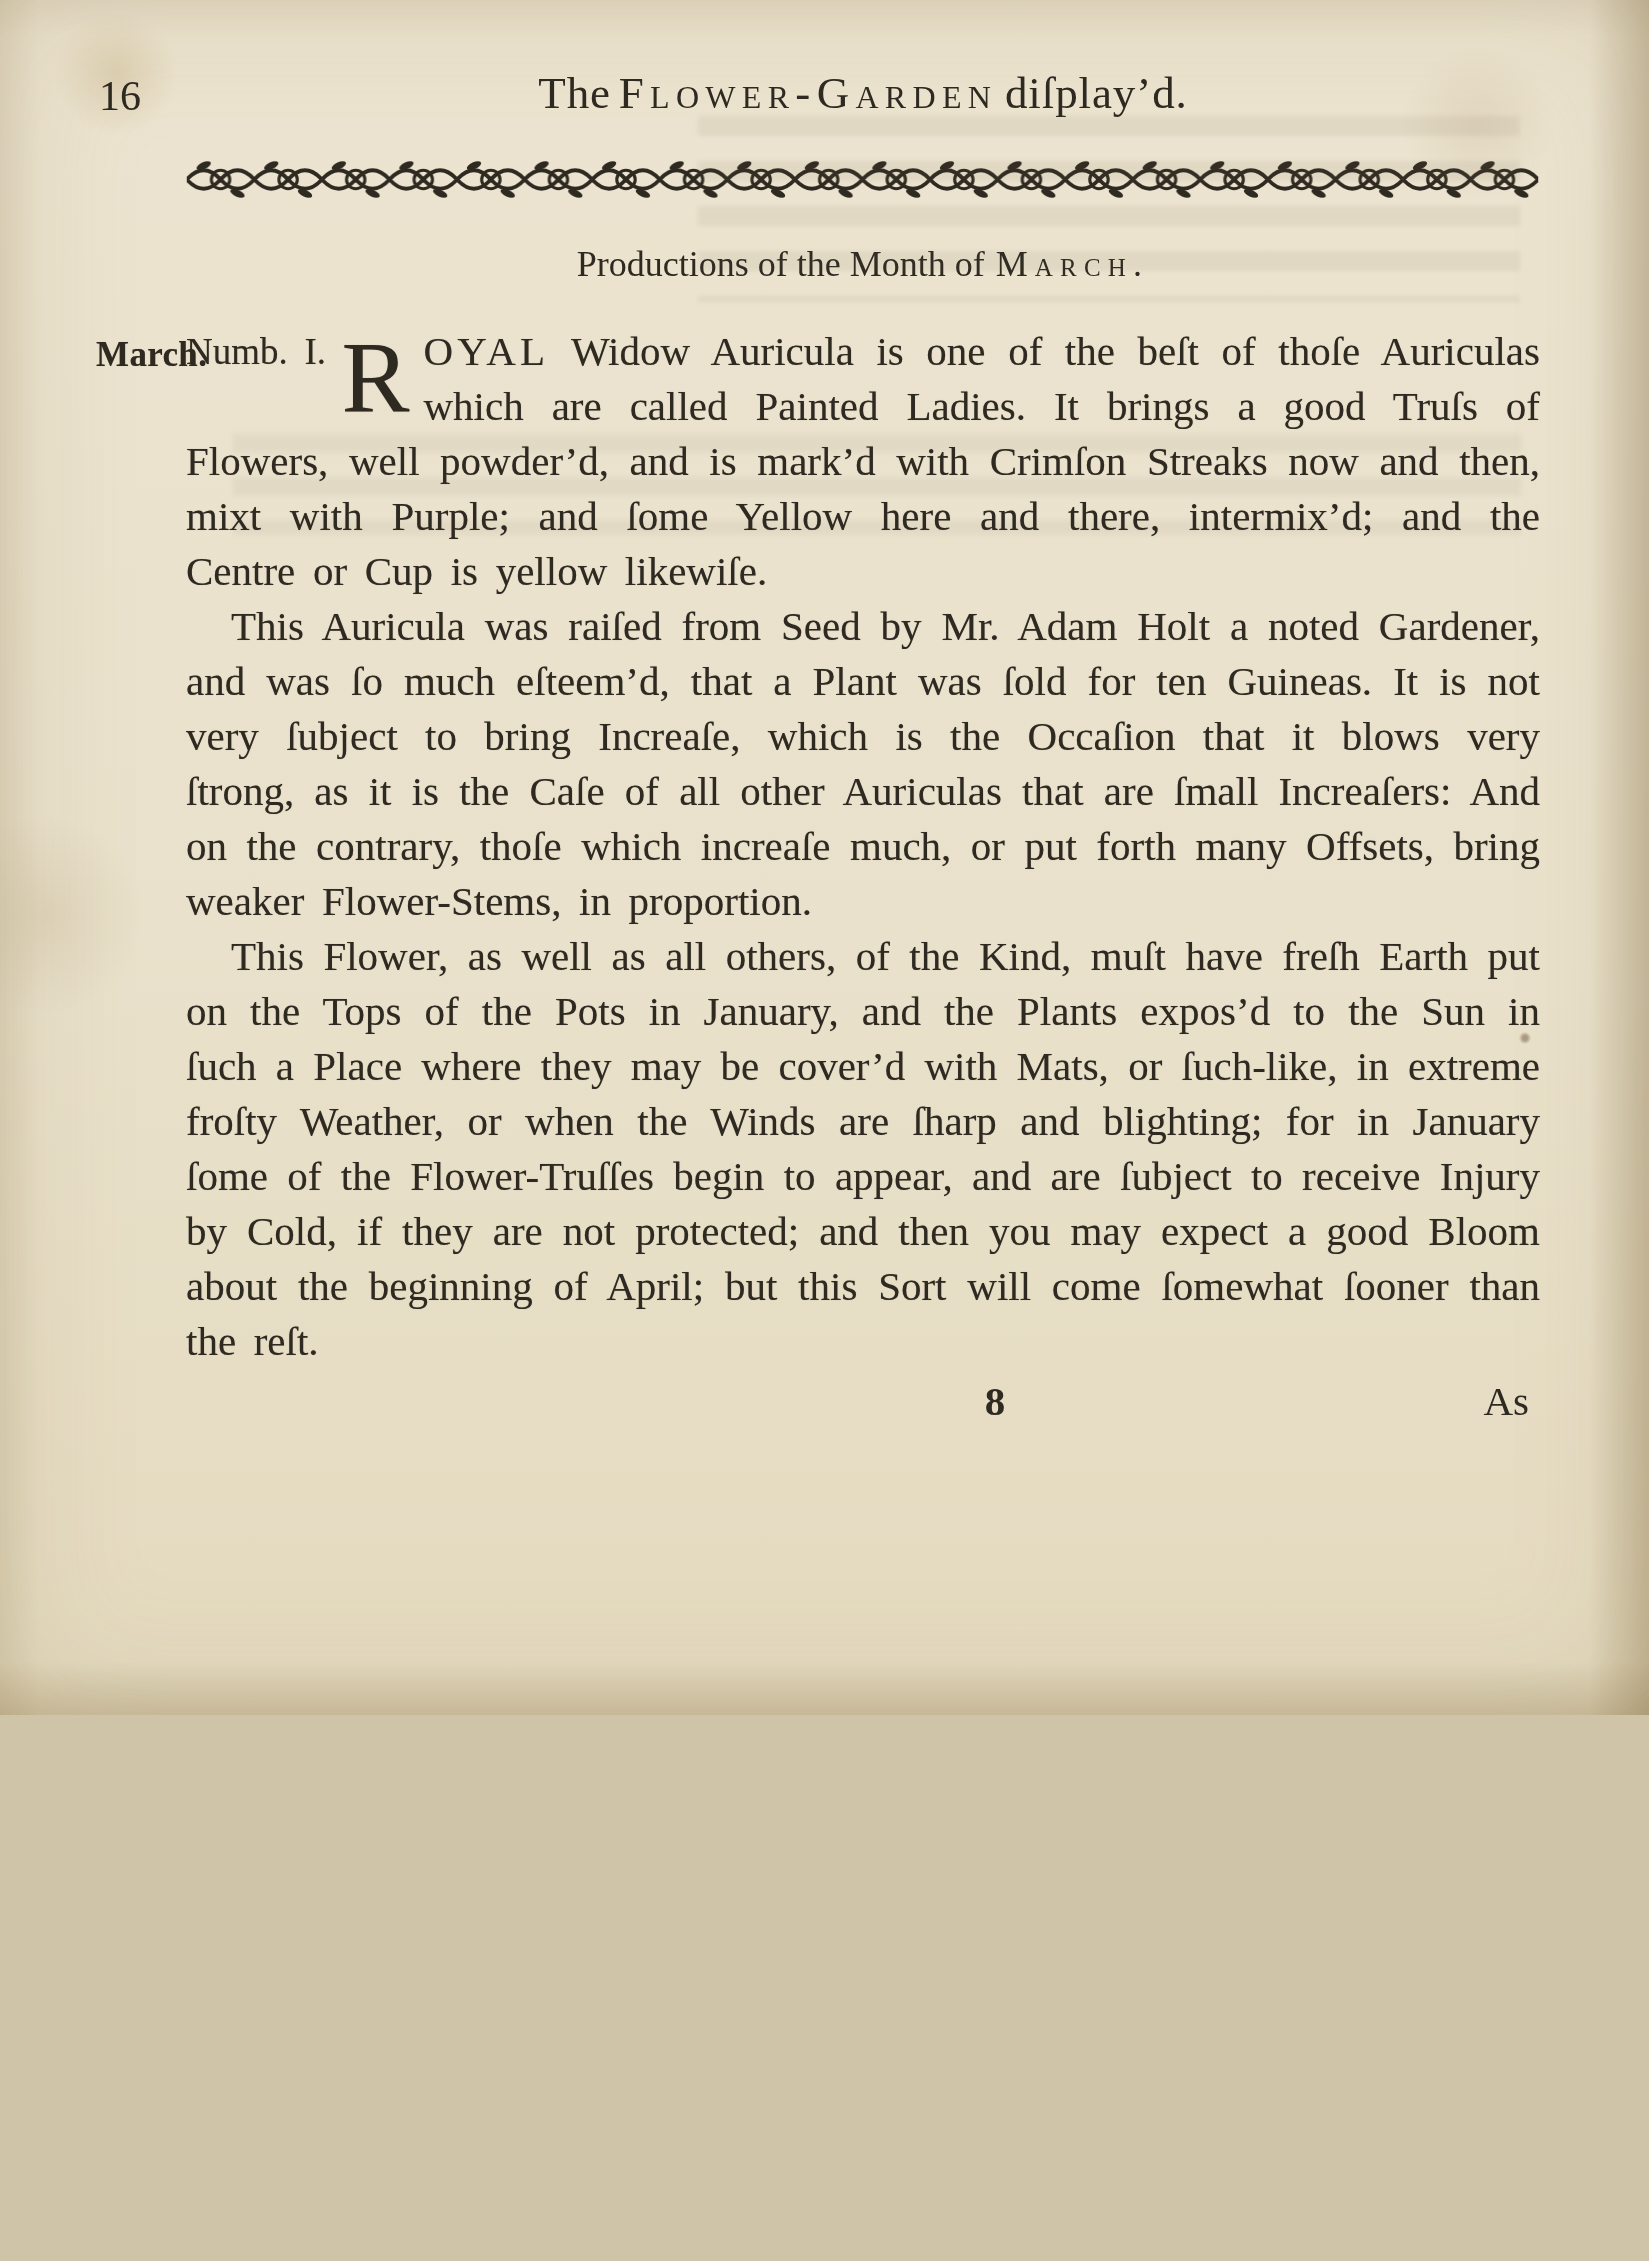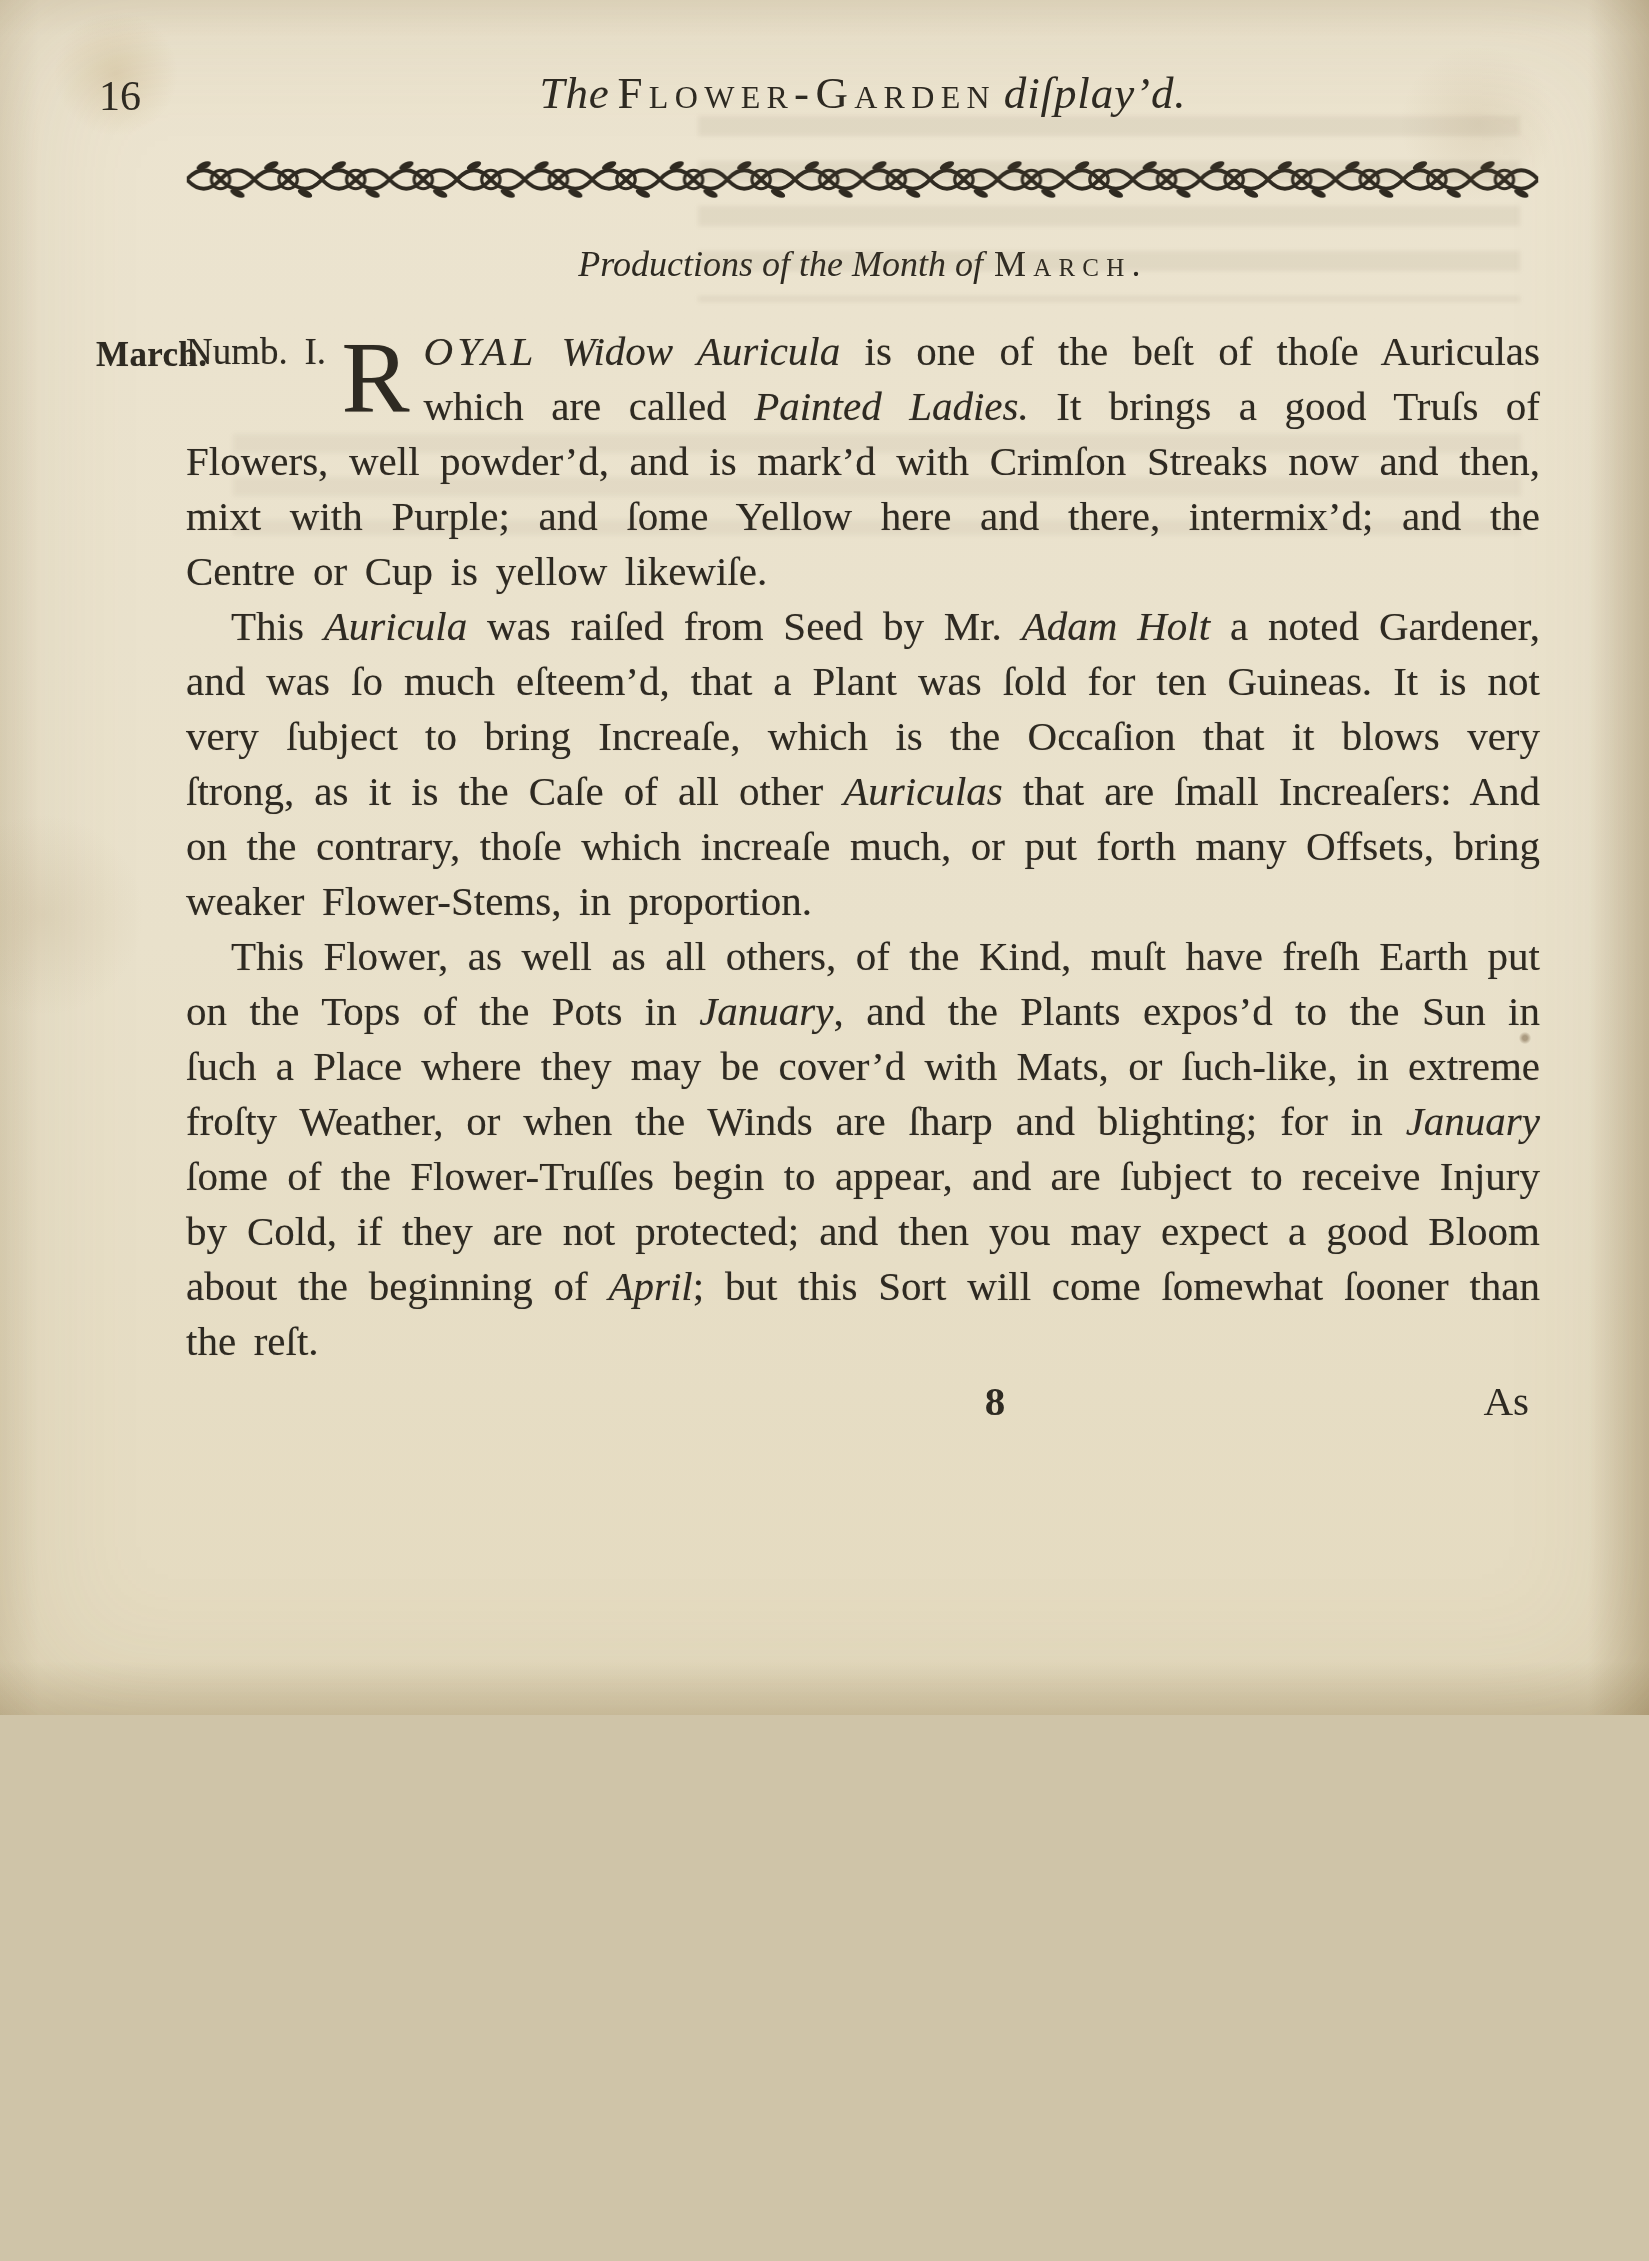--- a/index.html
+++ b/index.html
@@ -53,21 +53,21 @@
     position: absolute; left: 99px; top: 4.7px;
     font-size: 42px;
   }
   .running-title {
     position: absolute; left: 186px; width: 1354px;
     text-align: center;
     font-size: 45px;
     letter-spacing: 0.02em;
     white-space: nowrap;
   }
-  .it { font-style: italic; }
+  .it { }
   .sc {
     font-variant: small-caps;
     letter-spacing: 0.14em;
     padding: 0 7.8px;
     font-family: Liberation Serif, serif;
   }
 
   .ornament {
     margin: 26px 0 0 180px;
     width: 1365px; height: 43px;
@@ -113,21 +113,21 @@
     margin-right: 14px;
     height: 107px;
   }
   .numb { font-size: 37px; line-height: 55px; }
   .dropcap {
     font-size: 102px;
     line-height: 1;
     margin-top: 3.1px;
     letter-spacing: 0;
   }
-  .itcaps { font-style: italic; letter-spacing: 0.10em; }
+  .itcaps { letter-spacing: 0.10em; }
 
   .foot-line {
     position: relative;
     margin: 7.8px 110px 0 186px;
     height: 57px;
     font-size: 41px;
   }
   .press-figure { position: absolute; left: 59%; font-weight: bold; }
   .catchword  { position: absolute; right: 11px; }
 </style>

